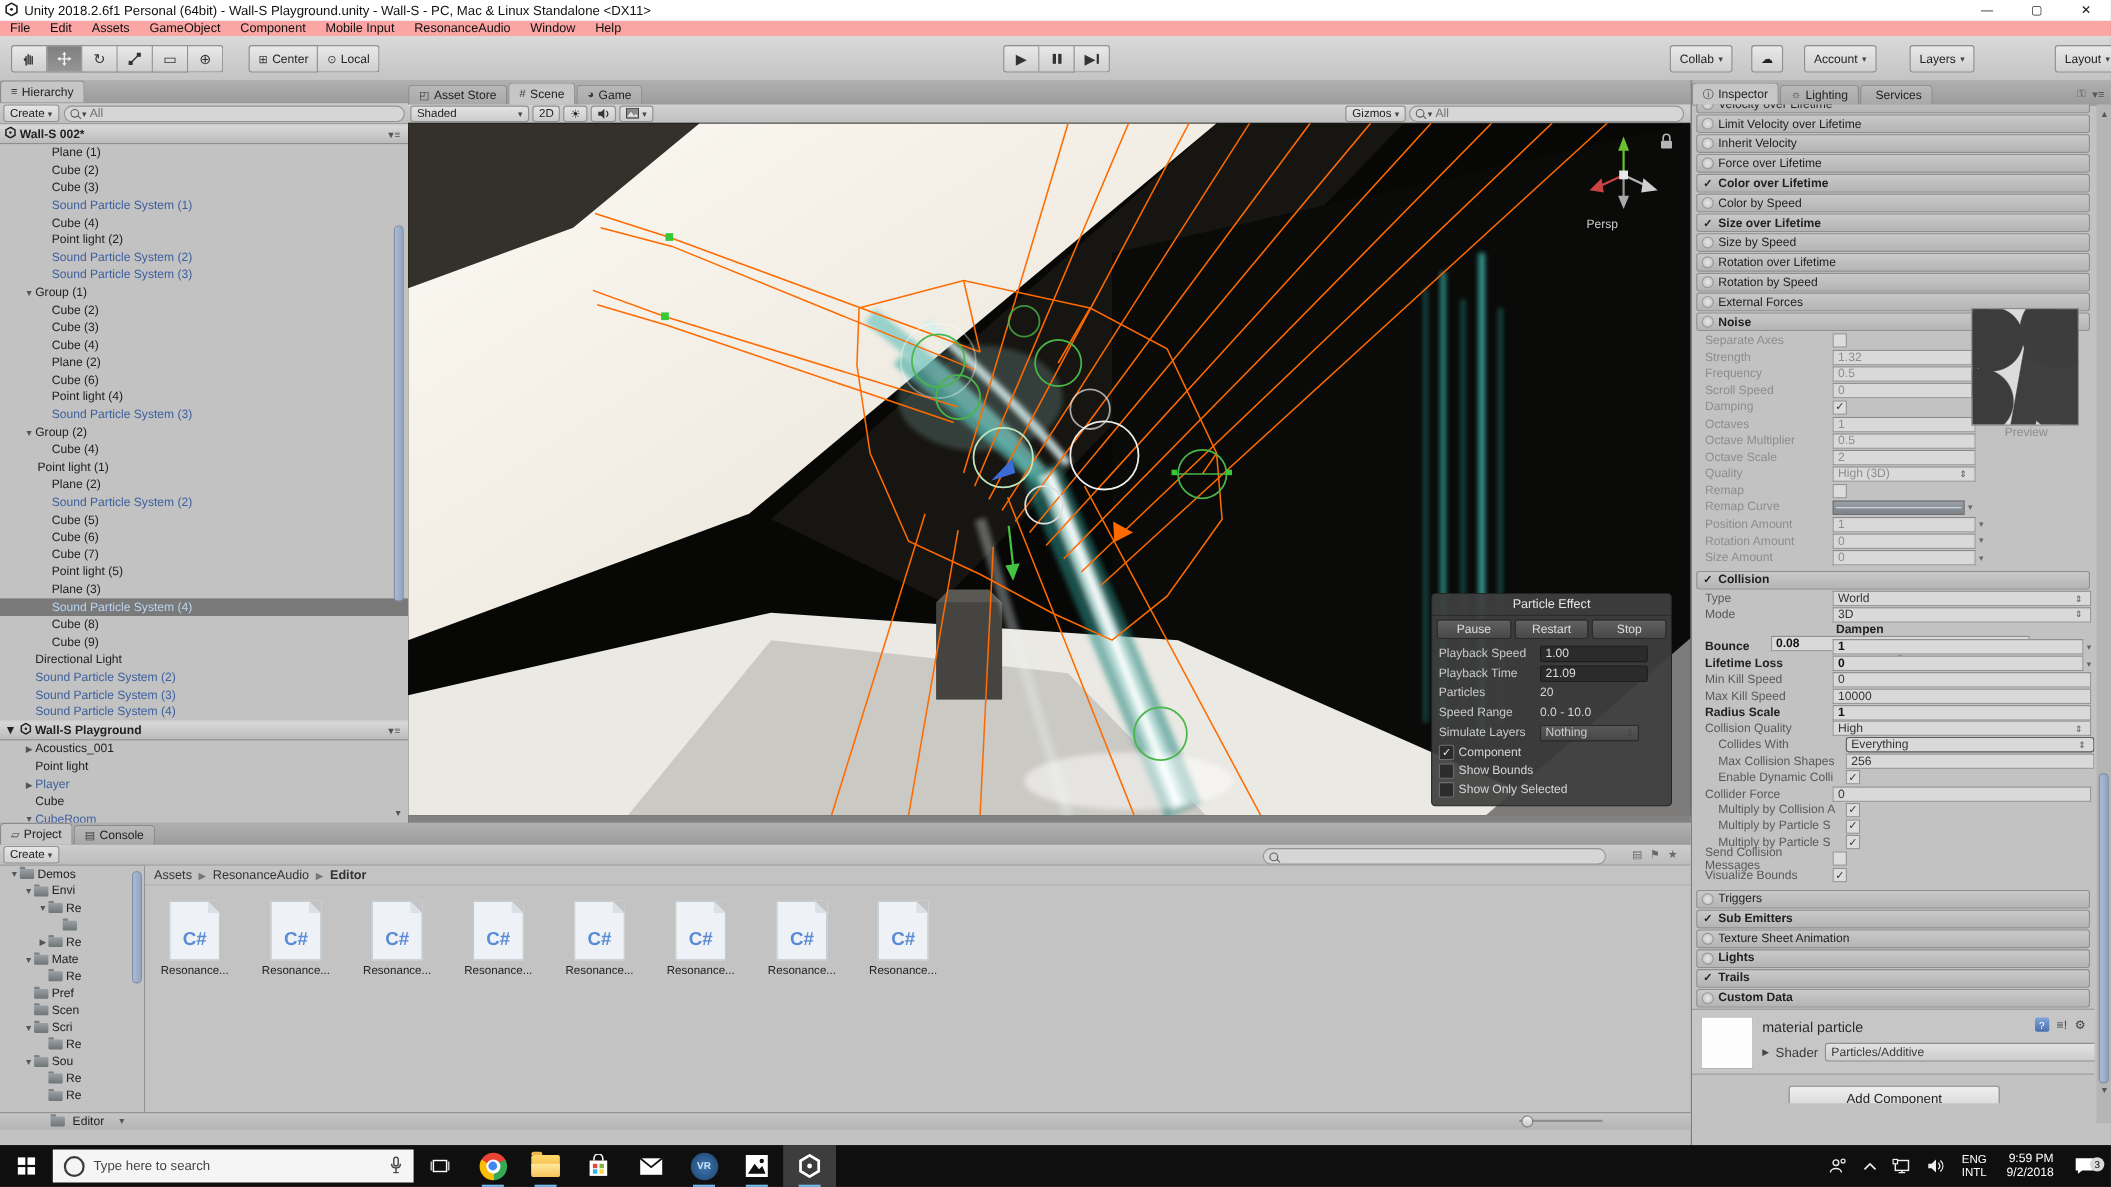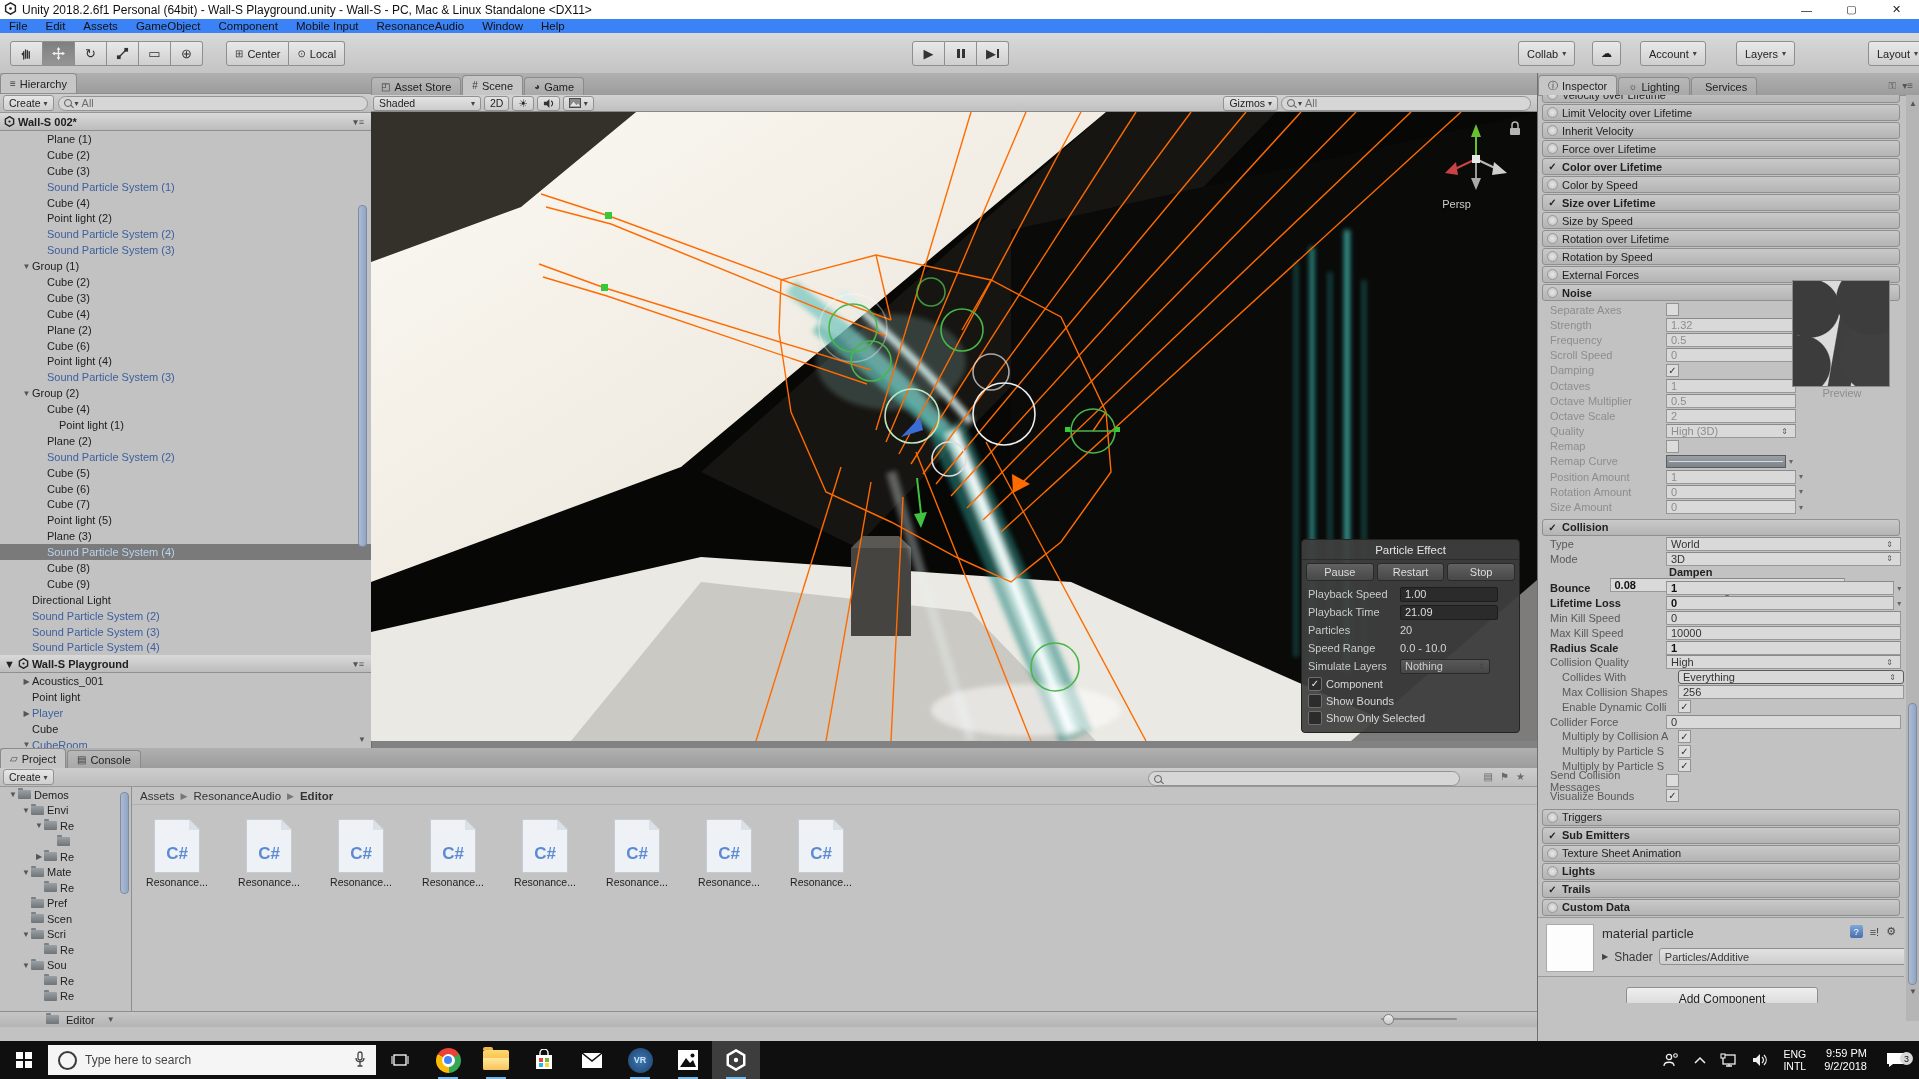--- a/index.html
+++ b/index.html
@@ -5,21 +5,21 @@
   html,body{margin:0;padding:0;background:#6a6a6a;font-family:"Liberation Sans",sans-serif;}
   #app{position:relative;width:1919px;height:1079px;background:#828282;overflow:hidden;
        font-size:11px;color:#212121;-webkit-font-smoothing:antialiased;}
   .abs{position:absolute;}
   
   #titlebar{left:0;top:0;width:1919px;height:19px;background:#ffffff;display:flex;align-items:center;}
   #titlebar .ulogo{margin:0 5px 0 4px;}
   #title-text{font-size:12px;color:#111;}
   .wbtns{position:absolute;right:0;top:0;height:19px;display:flex;}
   .wbtn{width:45px;height:19px;display:flex;align-items:center;justify-content:center;font-size:11px;color:#222;}
-  #menubar{left:0;top:19px;width:1919px;height:14px;background:#3b82f6;display:flex;align-items:center;border-bottom:1px solid #f0f0f0;}
+  #menubar{left:0;top:19px;width:1919px;height:14px;background:#fca5a5;display:flex;align-items:center;border-bottom:1px solid #f0f0f0;}
   .menu-item{padding:0 9px;font-size:11.5px;color:#111;}
   
   #toolbar{left:0;top:33px;width:1919px;height:40px;background:linear-gradient(#d9d9d9,#c4c4c4);border-bottom:1px solid #8a8a8a;}
   .toolgrp{position:absolute;top:8px;display:flex;}
   .toolbtn{width:31px;height:23px;background:linear-gradient(#e9e9e9,#cfcfcf);border:1px solid #8f8f8f;border-left-width:0;
     display:flex;align-items:center;justify-content:center;font-size:13px;color:#333;}
   .toolbtn:first-child{border-left-width:1px;border-radius:3px 0 0 3px;}
   .toolbtn:last-child{border-radius:0 3px 3px 0;}
   .toolbtn.active{background:linear-gradient(#7f7f7f,#959595);color:#f2f2f2;}
   .pillbtn{height:23px;padding:0 8px;background:linear-gradient(#e9e9e9,#cfcfcf);border:1px solid #8f8f8f;border-left-width:0;
@@ -370,21 +370,21 @@
           <span class="prefab">Sound Particle System (3)</span>
         </div>
         <div class="hrow" style="padding-left: 21px;">
           <span class="arr">▼</span>
           <span>Group (2)</span>
         </div>
         <div class="hrow" style="padding-left: 36px;">
           <span class="arr"></span>
           <span>Cube (4)</span>
         </div>
-        <div class="hrow" style="padding-left: 48px;">
+        <div class="hrow" style="padding-left: 23px;">
           <span class="arr"></span>
           <span>Point light (1)</span>
         </div>
         <div class="hrow" style="padding-left: 36px;">
           <span class="arr"></span>
           <span>Plane (2)</span>
         </div>
         <div class="hrow" style="padding-left: 36px;">
           <span class="arr"></span>
           <span class="prefab">Sound Particle System (2)</span>

